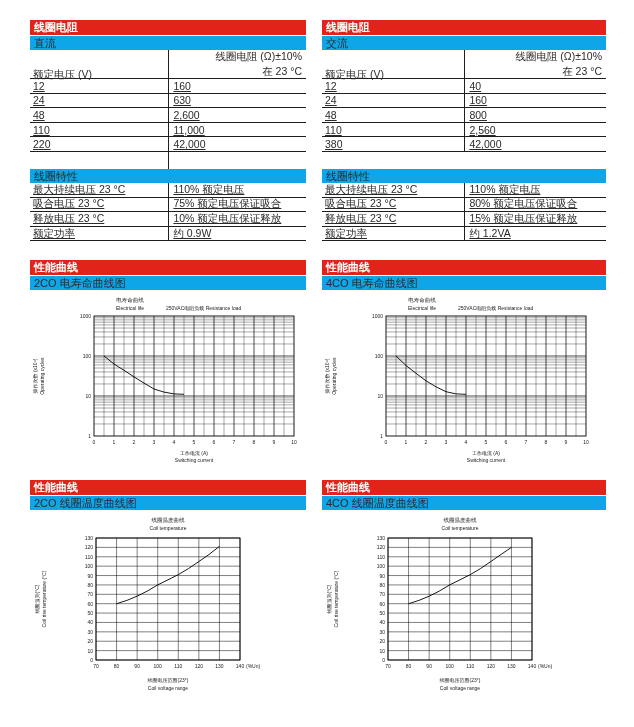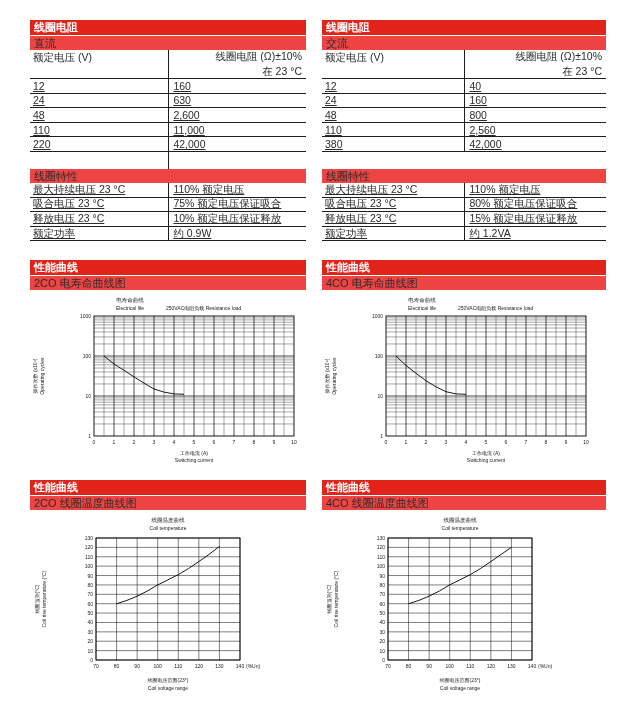--- a/index.html
+++ b/index.html
@@ -9,25 +9,25 @@
   }
   .col{position:absolute;top:12px;height:705px;margin-top:8px;}
   #col-left{left:30px;width:276px;}
   #col-right{left:322px;width:284px;}
   .section{position:absolute;left:0;right:0;}
   .redbar{
     background:#e2231a;color:#ffffff;font-size:11px;font-weight:bold;
     height:15px;line-height:15px;padding:0 4px;
   }
   .graybar{
-    background:#ef4444;color:#2b2b2b;font-size:11px;
+    background:#0ea5e9;color:#2b2b2b;font-size:11px;
     height:14px;line-height:14px;padding:0 4px;margin-top:1px;
   }
   .thead{display:flex;border-bottom:1px solid #1e1e1e;height:28px;font-size:10.5px;}
-  .thead .c1{padding-top:1px;}
+  .thead .c1{padding-top:18px;}
   .c1{width:50.5%;box-sizing:border-box;padding:0 3px;border-right:1px solid #1e1e1e;}
   .c2{flex:1;padding:0 4px;box-sizing:border-box;text-align:right;}
   .c2 .l2{margin-top:1px;}
   .t-row{display:flex;border-bottom:1px solid #1e1e1e;height:13.6px;font-size:10.5px;align-items:center;}
   .t-row .c1,.t-row .c2{height:100%;display:flex;align-items:center;text-decoration:underline;}
   .spacer-row{display:flex;height:17px;font-size:10.5px;}
   .spacer-row .c1{height:100%;}
   .chart-box{position:absolute;left:0;}
   svg{display:block;}
   svg text{fill:#222;font-family:"Liberation Sans", sans-serif;}

